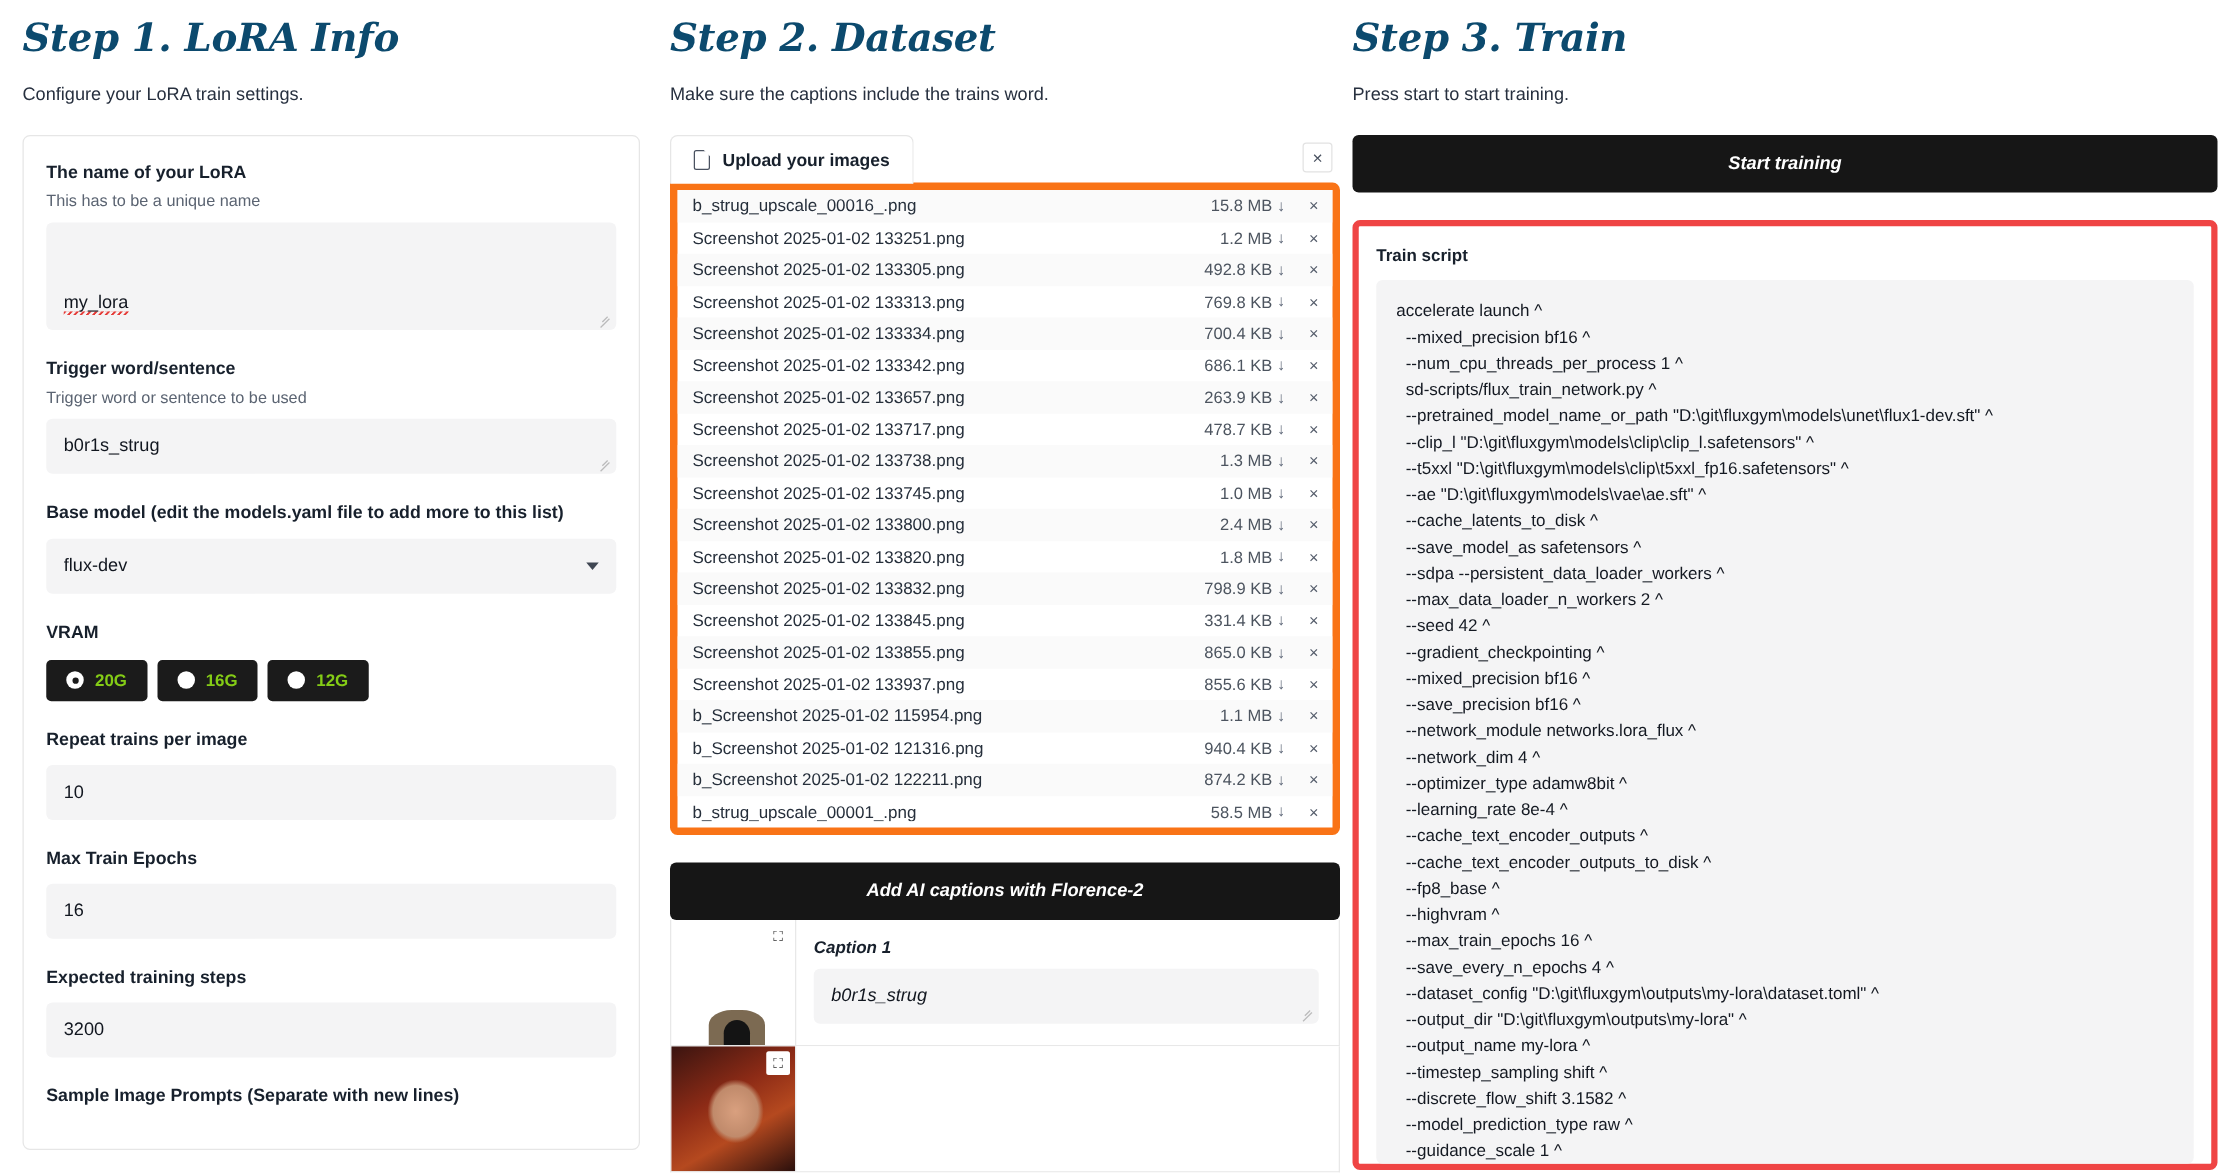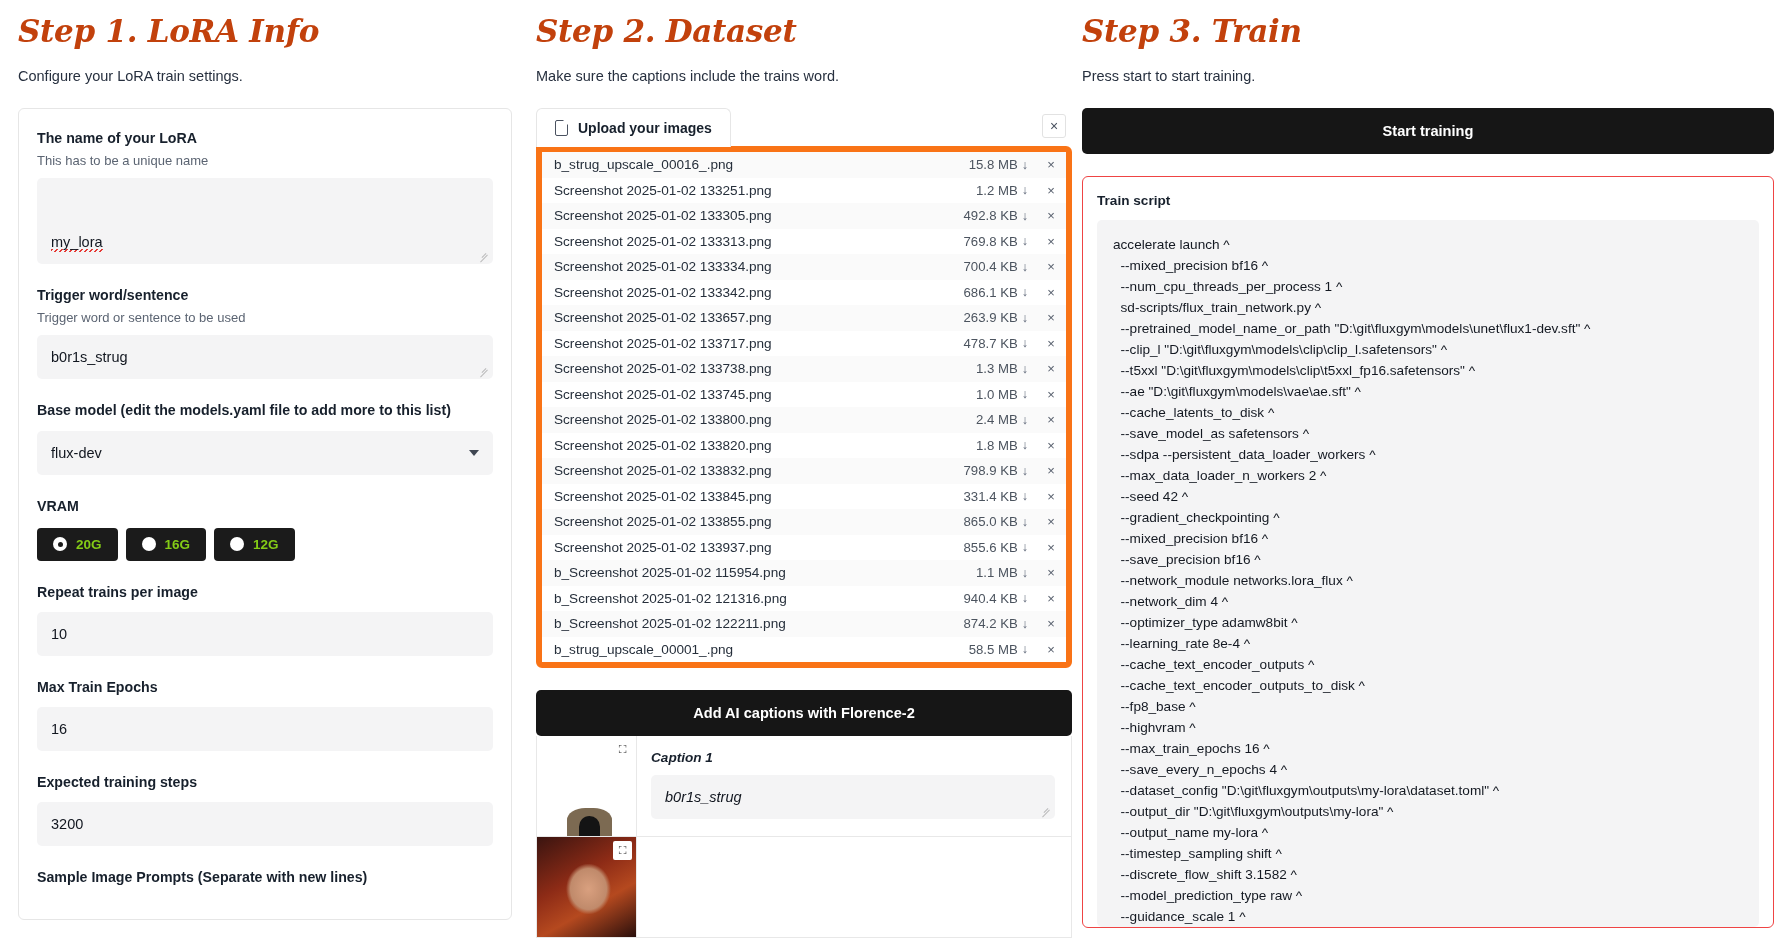--- a/index.html
+++ b/index.html
@@ -25,21 +25,21 @@
   .col-2 { width: 548px; padding: 0 6px; }
   .col-3 { width: 700px; padding: 0 4px; }
 
   
   h1.step {
     font-family: "DejaVu Serif", "Liberation Serif", serif;
     font-style: italic;
     font-weight: 700;
     font-size: 31px;
     letter-spacing: -0.3px;
-    color: #c2410c;
+    color: #0c4a6e;
     margin-top: 12px;
     line-height: 1.25;
   }
   .step-sub {
     font-size: 14.5px;
     color: #27303f;
     margin-top: 15px;
     line-height: 1.4;
   }
 
@@ -220,21 +220,21 @@
   
   .dark-btn {
     background: #161616;
     color: #fff;
     font-size: 14.6px;
     font-weight: 700;
     text-align: center;
     border-radius: 5px;
     padding: 15px 0;
   }
-  .btn-wide { width: 100%; }
+  .btn-wide { width: 100%; font-style: italic; }
 
   .caption-block {
     border: 1px solid #e8e8e8;
     border-top: none;
     display: flex;
     background: #fff;
   }
   .thumb {
     width: 100px; height: 100px;
     position: relative;
@@ -280,21 +280,21 @@
   }
   .photo2 {
     width: 100%; height: 100%;
     background:
       radial-gradient(ellipse 30px 34px at 52% 52%, #d9a07f 0%, #c08a6b 60%, rgba(0,0,0,0) 75%),
       linear-gradient(150deg, #3a1410 0%, #8d2b16 40%, #b5491f 65%, #2a0f0c 100%);
   }
 
   
   .train-panel {
-    border: 1px solid #ef4444;
+    border: 5px solid #ef4444;
     border-radius: 6px;
     margin-top: 22px;
     padding: 16px 14px 0 14px;
     background: #fff;
     overflow: hidden;
   }
   .script-box {
     background: #f4f4f5;
     border-radius: 5px;
     margin-top: 12px;

